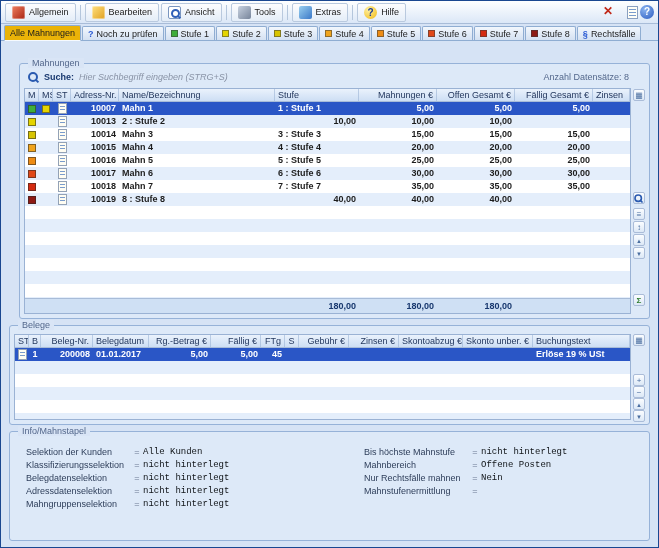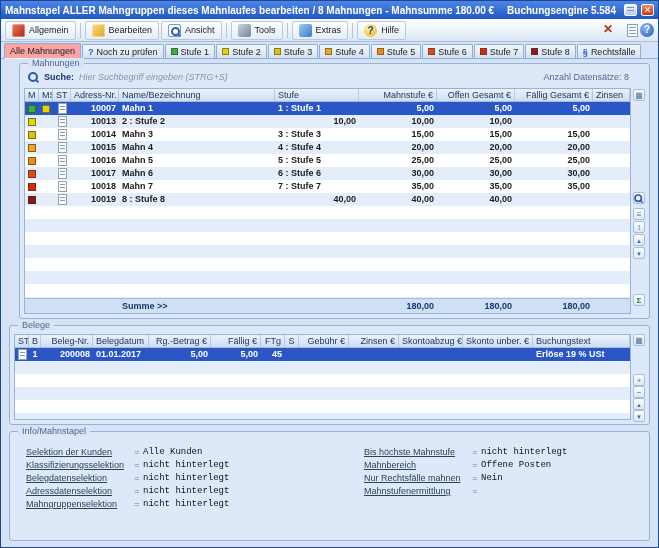--- a/index.html
+++ b/index.html
@@ -49,21 +49,21 @@
   .ico-help2 { border-radius:50%; background:radial-gradient(circle at 35% 30%,#8ab4f0,#2a5ac0);
       color:#fff; font-weight:bold; font-size:10px; line-height:14px; }
   .ico-help2::before { content:"?"; }
 
   
   .tabstrip { height:17px; display:flex; align-items:flex-end; gap:1px; padding:0 3px;
               border-bottom:1px solid #8fadd2; }
   .tab { display:flex; align-items:center; gap:3px; height:14px; padding:0 5px; white-space:nowrap;
          border:1px solid #8fadd2; border-bottom:none; border-radius:2px 2px 0 0;
          background:linear-gradient(#f2f7fd,#d4e1f2); cursor:default; }
-  .tab.active { height:16px; background:#fca5a5; margin-bottom:-1px; border-bottom:1px solid #f6faff; }
+  .tab.active { height:16px; background:#eab308; margin-bottom:-1px; border-bottom:1px solid #f6faff; }
   .tsq { width:7px; height:7px; border:1px solid rgba(60,60,60,.55); flex:0 0 auto; }
   .tq { color:#2a5ad4; font-weight:bold; font-size:9px; }
   .tq::before { content:"?"; }
   .tpar { color:#2a5ad4; font-weight:bold; font-size:9px; }
   .tpar::before { content:"§"; }
 
   
   .group { position:absolute; left:8px; right:8px; border:1px solid #96b2d8; border-radius:3px; background:#dde9f8; }
   .glabel { position:absolute; top:-6px; left:8px; padding:0 4px; background:#d9e5f6; color:#54688c; line-height:10px; }
   .g-mahn { top:62px;  height:256px;margin-left:10px; }
@@ -126,35 +126,29 @@
 
   
   .btable { position:absolute; top:8px; left:4px; right:18px; bottom:4px;
             background:#fff; border:1px solid #9ab2d4; display:flex; flex-direction:column; overflow:hidden; }
 
   
   .info-col { position:absolute; top:14px; }
   .info-col.left { left:16px; width:326px; }
   .info-col.right { left:354px; right:12px; }
   .irow { display:grid; grid-template-columns:105px 12px auto; height:13px; line-height:13px; }
-  .ilabel { color:#30405c; overflow:hidden; white-space:nowrap;text-decoration:underline; }
+  .ilabel { color:#30405c; overflow:hidden; white-space:nowrap; }
   .ieq { color:#6a7a92; text-align:center; }
   .ival { color:#101418; overflow:hidden; white-space:nowrap;font-family:Liberation Mono, monospace; }
 </style>
 </head>
 <body>
 
 <div class="window">
 
-  <div class="titlebar">
-    <div class="tb-title">Mahnstapel ALLER Mahngruppen dieses Mahnlaufes bearbeiten / 8 Mahnungen - Mahnsumme 180.00 €</div>
-    <div class="tb-engine">Buchungsengine 5.584</div>
-    <div class="tb-ico ico-calc"></div>
-    <div class="tb-ico ico-closet"></div>
-  </div>
 
   <div class="toolbar">
     <div class="tbtn">
       <span class="tico ico-allg"></span>
       <span>Allgemein</span>
     </div>
     <div class="sep"></div>
     <div class="tbtn">
       <span class="tico ico-bearb"></span>
       <span>Bearbeiten</span>
@@ -242,21 +236,21 @@
     </div>
 
     <div class="mtable">
       <div class="thead mcols">
         <div class="h ctr">M</div>
         <div class="h ctr">MS</div>
         <div class="h ctr">ST</div>
         <div class="h rt">Adress-Nr.</div>
         <div class="h">Name/Bezeichnung</div>
         <div class="h">Stufe</div>
-        <div class="h rt">Mahnstufe €</div>
+        <div class="h rt">Mahnungen €</div>
         <div class="h rt">Offen Gesamt €</div>
         <div class="h rt">Fällig Gesamt €</div>
         <div class="h">Zinsen</div>
       </div>
       <div class="tbody">
 
         <div class="trow sel mcols">
           <div class="c cc">
               <span class="sq" style="background-color: rgb(63, 174, 58);"></span>
             </div>
@@ -393,21 +387,20 @@
         </div>
 
         <div class="filler"></div>
       </div>
 
       <div class="sumrow mcols">
         <div class="c"></div>
           <div class="c"></div>
           <div class="c"></div>
           <div class="c"></div>
-        <div class="c">Summe &gt;&gt;</div>
         <div class="c"></div>
         <div class="c rt">180,00</div>
         <div class="c rt">180,00</div>
         <div class="c rt">180,00</div>
         <div class="c"></div>
       </div>
     </div>
 
     <div class="strip">
       <span class="sicon g-grid" style="top:1px"></span>

